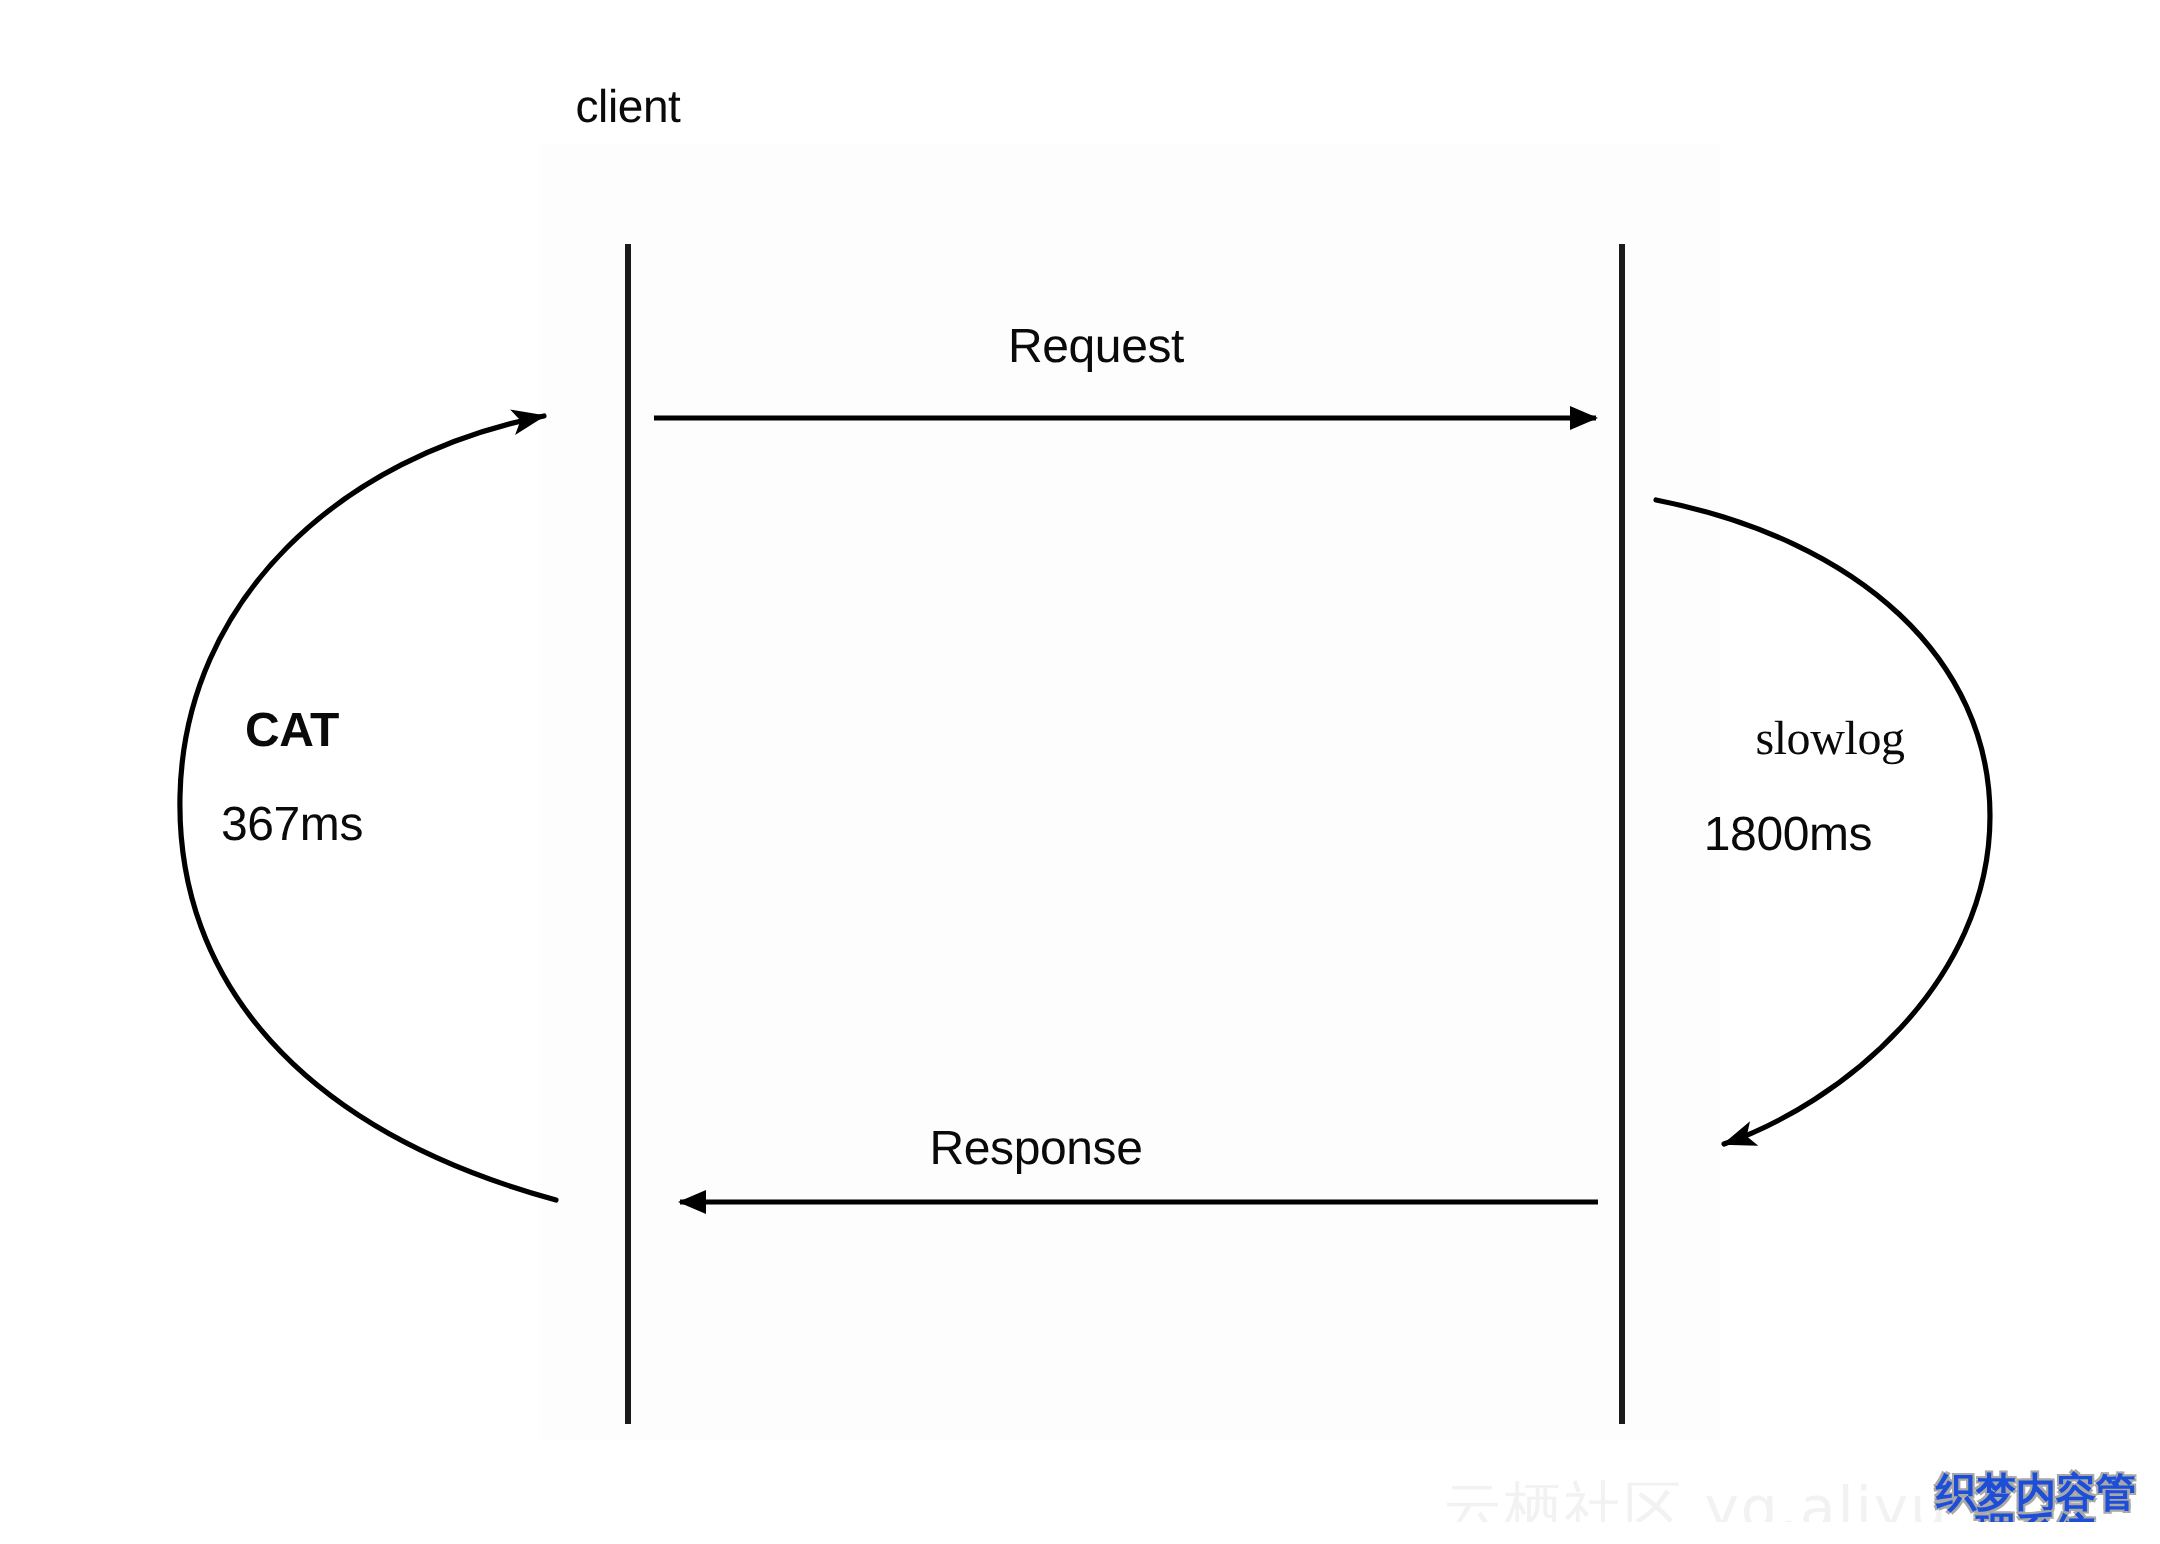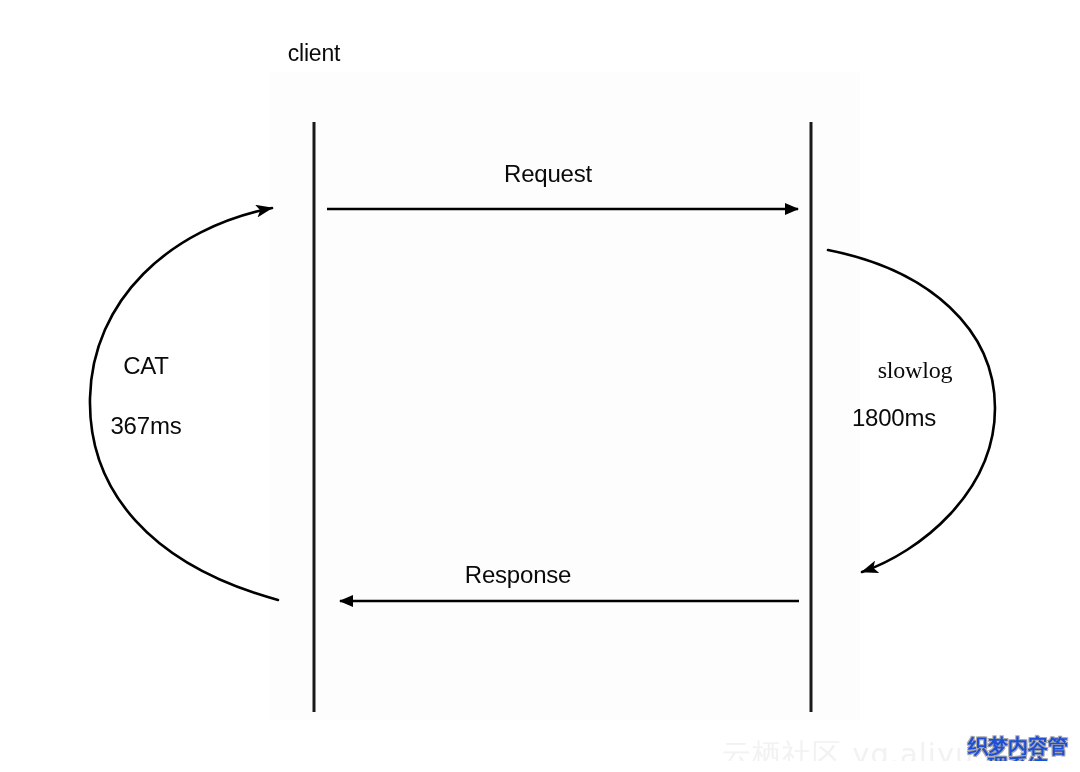--- a/index.html
+++ b/index.html
@@ -129,22 +129,22 @@
     <path d="M 278,600 C 150,565 88,490 90,398 C 92,300 170,228 272,208" fill="none" stroke="#000000" stroke-width="2.6" stroke-linecap="round" marker-end="url(#arc-head)"></path>
 
     <path d="M 828,250 C 930,270 995,330 995,408 C 995,492 920,552 862,572" fill="none" stroke="#000000" stroke-width="2.6" stroke-linecap="round" marker-end="url(#arc-head)"></path>
   </svg>
 
   <div class="dlabel participant-label" style="left:314px; top:40px;">client</div>
 
   <div class="dlabel msg-label" style="left:548px; top:160px;">Request</div>
   <div class="dlabel msg-label" style="left:506px; top:561px;margin-left:12px;">Response</div>
 
-  <div class="dlabel note-line" style="left:146px; top:352px;">CAT</div>
-  <div class="dlabel note-line" style="left:146px; top:399px;margin-top:13px;">367ms</div>
+  <div class="dlabel note-line" style="left:146px; top:352px;font-weight:bold;">CAT</div>
+  <div class="dlabel note-line" style="left:146px; top:399px;">367ms</div>
 
   <div class="dlabel note-line" style="left:915px; top:357px;font-family:Liberation Serif, serif;">slowlog</div>
   <div class="dlabel note-line" style="left:894px; top:404px;">1800ms</div>
 
   <div class="wm-aliyun">云栖社区 yq.aliyu</div>
   <div class="wm-dede">
     <span class="wm-cn">织梦内容管理系统</span>
     <span class="wm-en">DEDECMS.COM</span>
   </div>
 

